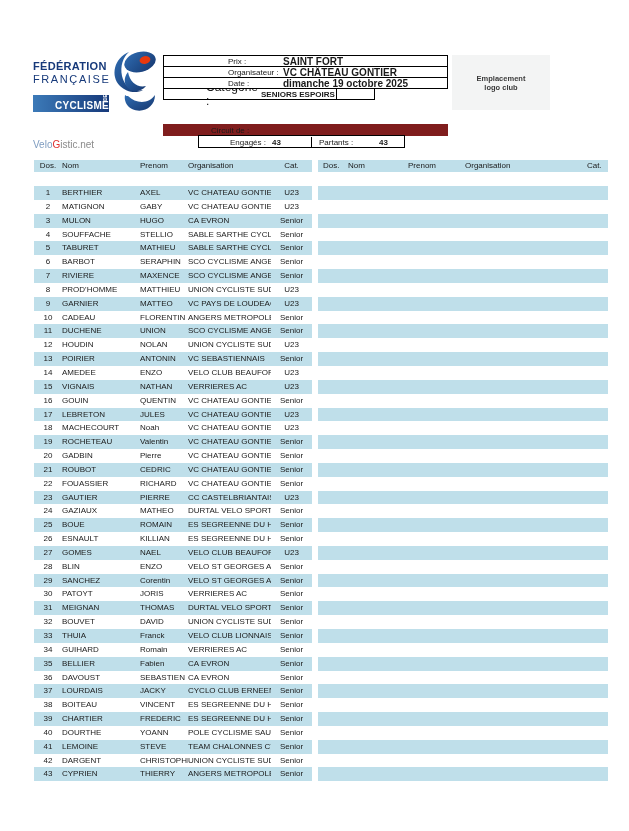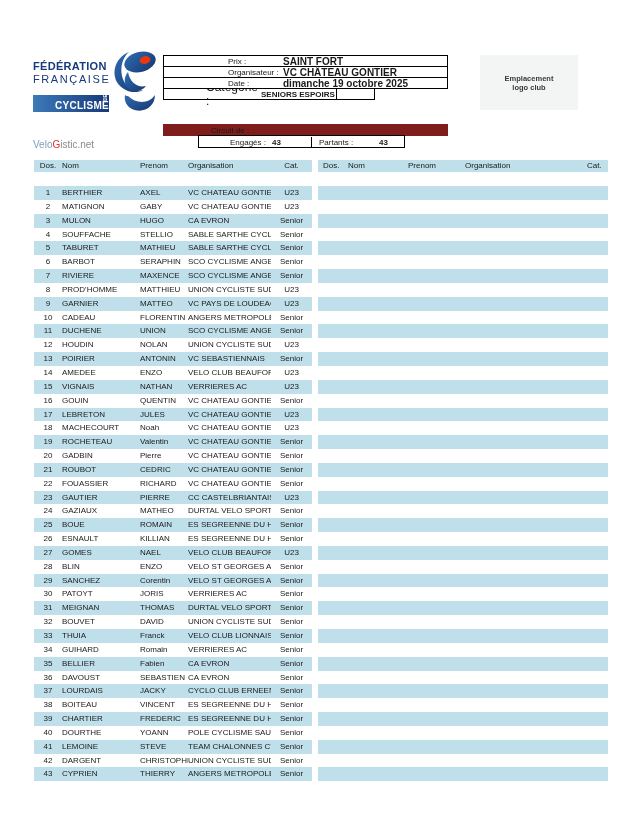--- a/index.html
+++ b/index.html
@@ -37,21 +37,21 @@
   .engages-box{position:absolute;left:198px;top:135px;width:207px;height:13px;box-sizing:border-box;
                border:1px solid #000;background:#fff;}
   .engages-box span{position:absolute;top:1px;font-size:8px;line-height:11px;}
   .eng-lbl{left:0;width:67px;text-align:right;}
   .eng-val{left:73px;font-weight:700;}
   .eng-div{position:absolute;left:112px;top:0;width:1px;height:11px;background:#000;}
   .par-lbl{left:120px;}
   .par-val{left:180px;font-weight:700;}
 
   
-  .emplacement{position:absolute;left:480px;top:55px;width:98px;height:55px;background:#f3f4f4;
+  .emplacement{position:absolute;left:452px;top:55px;width:98px;height:55px;background:#f3f4f4;
                display:flex;flex-direction:column;align-items:center;justify-content:center;}
   .emplacement div{font-size:7.5px;font-weight:700;color:#3a3a3a;line-height:9px;}
 
   
   .velogistic{position:absolute;left:33px;top:139px;font-size:10px;}
   .vg-a{color:#7e9cc0;}
   .vg-b{color:#e03030;}
   .vg-c{color:#8b8b8b;}
   .thead{position:absolute;height:12.5px;background:#bfdfea;display:grid;align-items:center;
          font-size:8px;color:#1a1a1a;}

